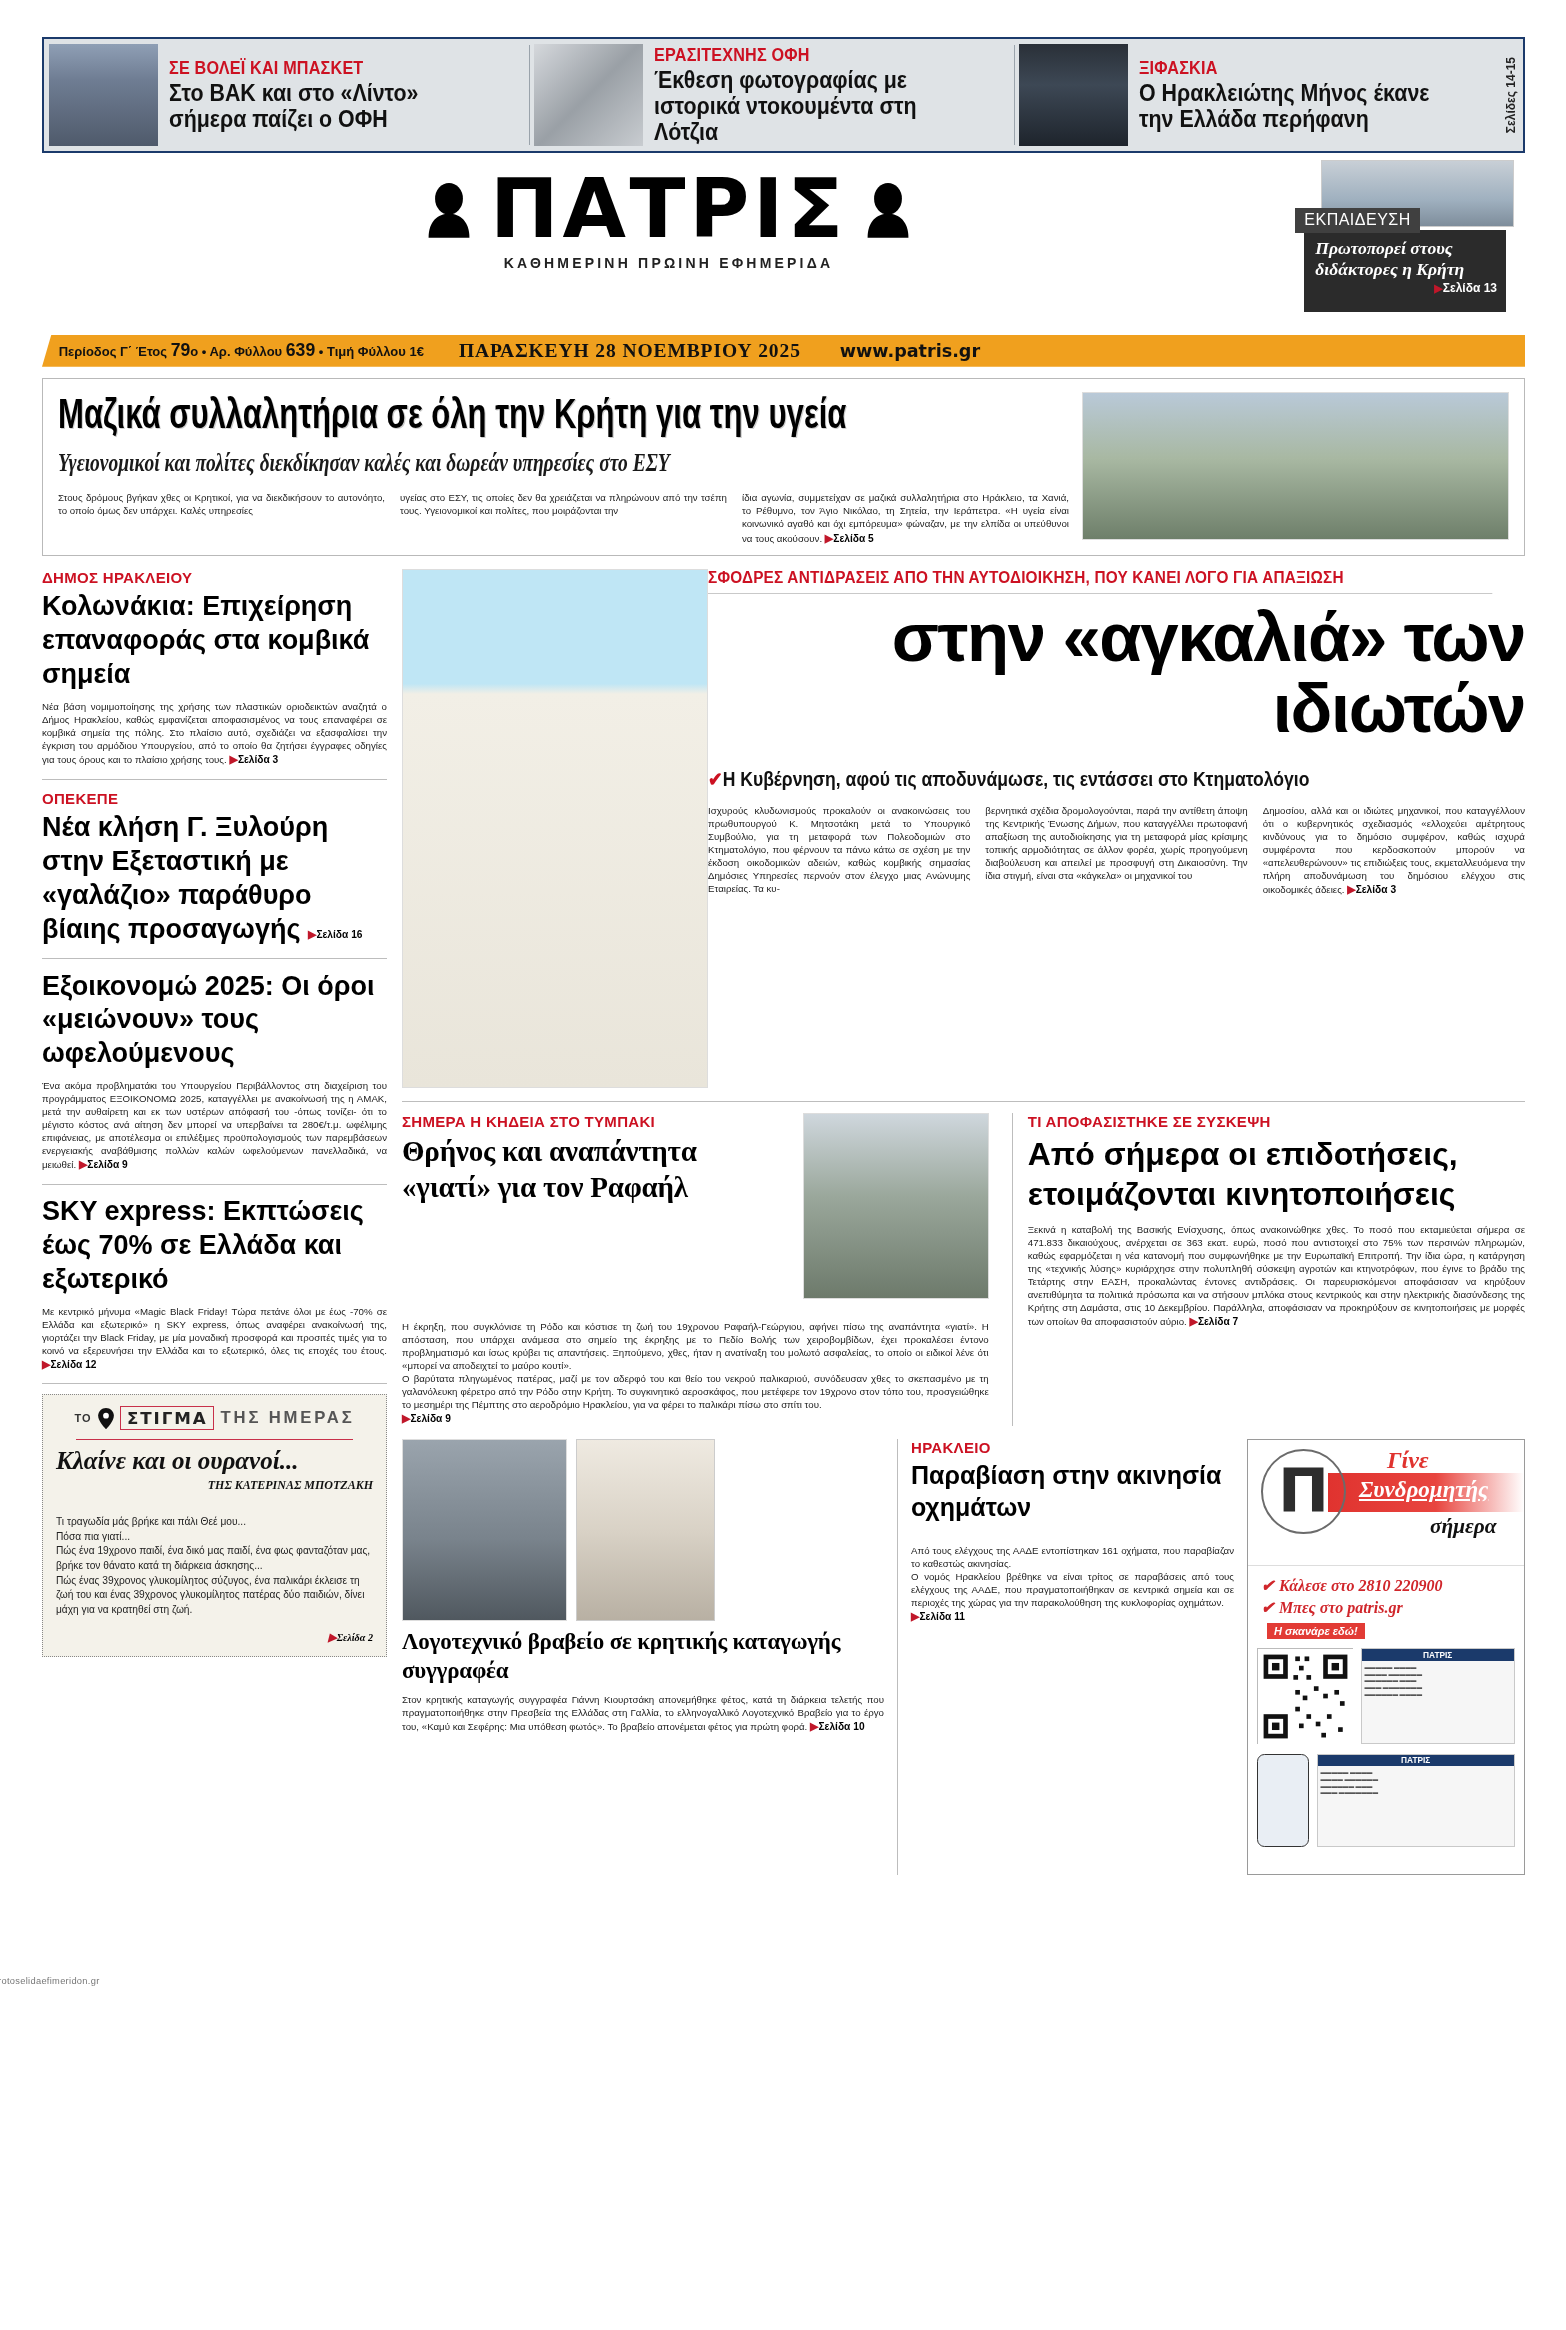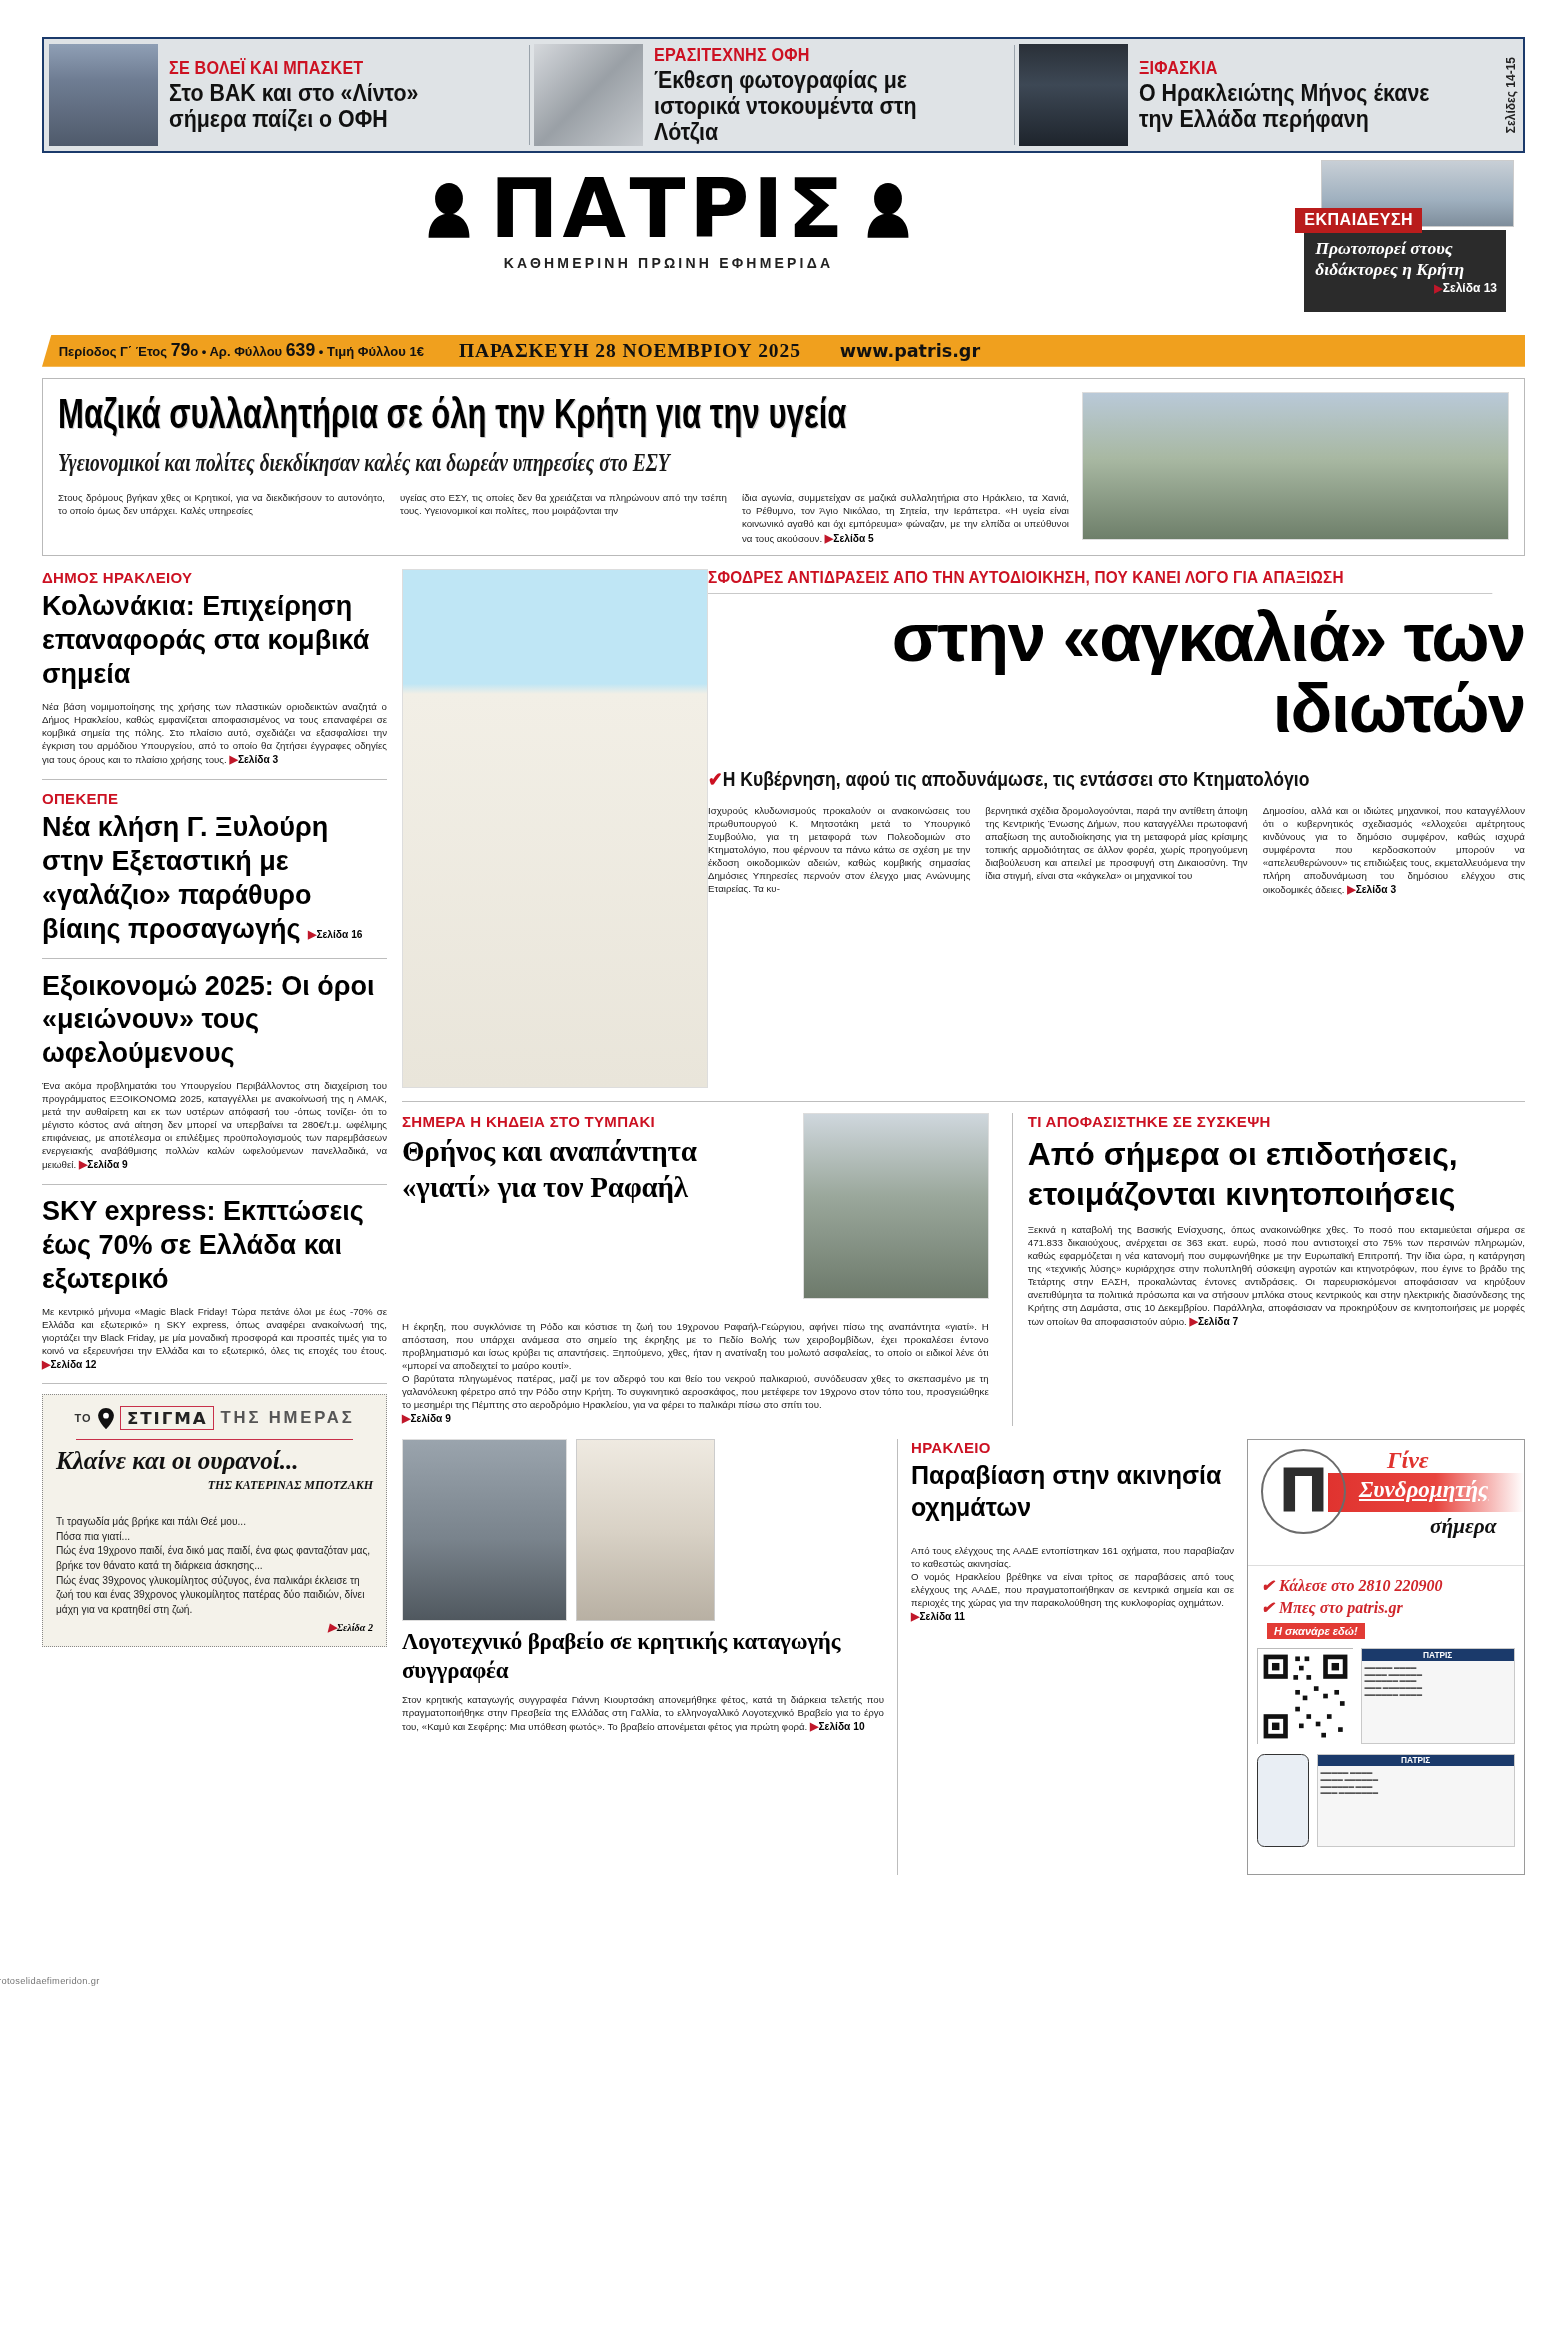--- a/index.html
+++ b/index.html
@@ -62,22 +62,22 @@
   }
   .mast-sub{
     font-size:14px; letter-spacing:3.2px; font-weight:bold; color:#222; margin-top:7.4px;
     font-family:"Liberation Sans", sans-serif;
   }
   .mast-right{
     width:230px; flex:0 0 230px; position:relative; margin-top:-5.6px;
   }
   .edu-photo{ width:193px; height:67px; margin-left:26px; border:0.9px solid #ccc; overflow:hidden;}
   .edu-tag{
-    position:absolute; left:0; top:48px; background:#b91c1c; color:#fff;
-    font-size:16px; font-weight:bold; letter-spacing:0.5px; padding:2.8px 9.3px 3.7px 9.3px;
+    position:absolute; left:0; top:48px; background:#404040; color:#fff;
+    font-size:16px; font-weight:normal; letter-spacing:0.5px; padding:2.8px 9.3px 3.7px 9.3px;
     font-family:"Liberation Sans", sans-serif; z-index:4;
   }
   .edu-box{
     position:absolute; left:9.3px; top:70px; width:202px; height:82px; background:#2b2b2b; color:#fff;
     padding:7.4px 9.3px 5.6px 11px; z-index:3;
   }
   .edu-box .l{ font-family:"Liberation Serif", serif; font-style:italic; font-weight:bold; font-size:17.6px; line-height:1.18;}
   .edu-page{ text-align:right; font-size:12px; font-weight:bold; margin-top:1.9px;}
   .pg-arrow{ color:#c0172a; font-size:11px; }
 
@@ -406,21 +406,21 @@
         </div>
         <div class="st-rule"></div>
         <div class="st-title">Κλαίνε και οι ουρανοί...</div>
         <div class="st-by">ΤΗΣ ΚΑΤΕΡΙΝΑΣ ΜΠΟΤΖΑΚΗ</div>
         <div class="st-body" style="white-space:pre-line">
           <span>Τι τραγωδία μάς βρήκε και πάλι Θεέ μου...
 Πόσα πια γιατί...
 Πώς ένα 19χρονο παιδί, ένα δικό μας παιδί, ένα φως φανταζόταν μας, βρήκε τον θάνατο κατά τη διάρκεια άσκησης...
 Πώς ένας 39χρονος γλυκομίλητος σύζυγος, ένα παλικάρι έκλεισε τη ζωή του και ένας 39χρονος γλυκομίλητος πατέρας δύο παιδιών, δίνει μάχη για να κρατηθεί στη ζωή.</span>
         </div>
-        <div class="st-by" style="margin-top:2px">
+        <div class="st-by" style="margin-top:12px">
           <span class="pagelink"><span class="pg-arrow">▶</span><span>Σελίδα 2</span></span>
         </div>
       </div>
     </div>
 
     <div class="col-right">
 
       <div class="main-top">
         <div class="main-photo">
             <div class="ph img-build"></div>

